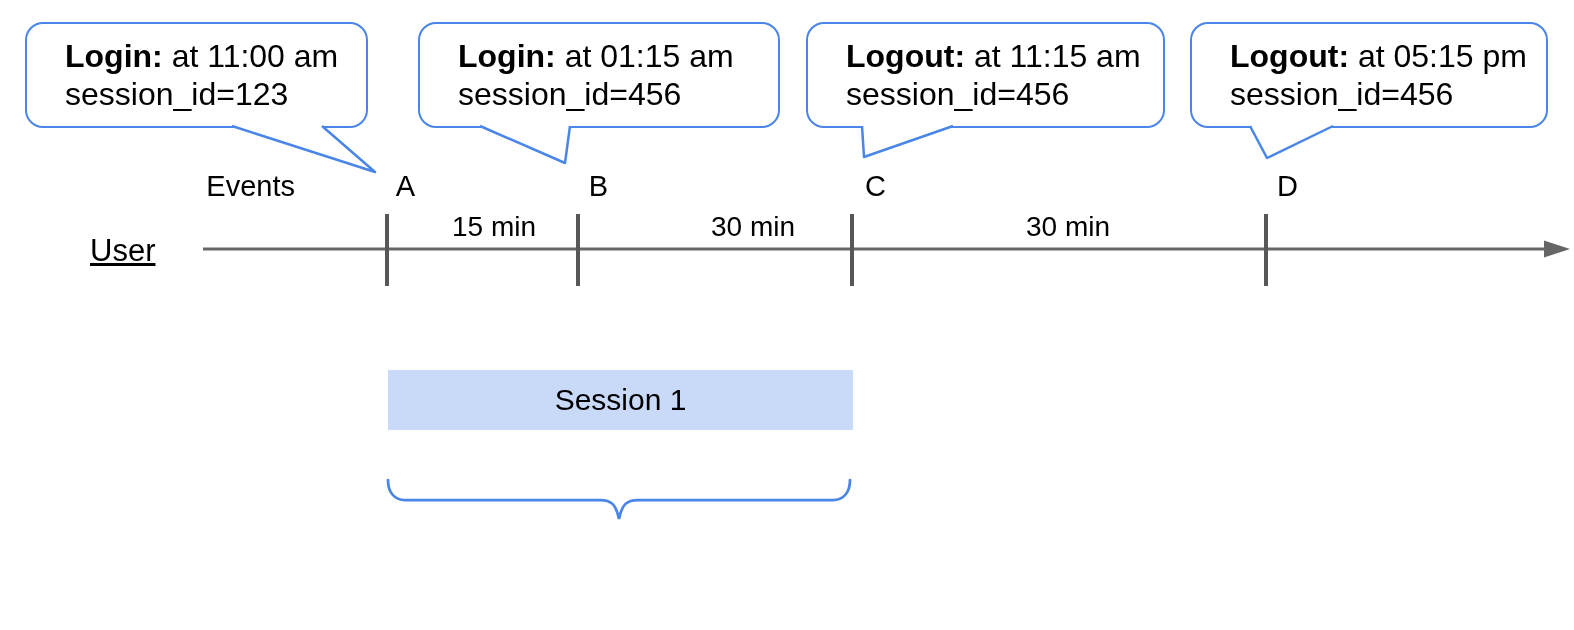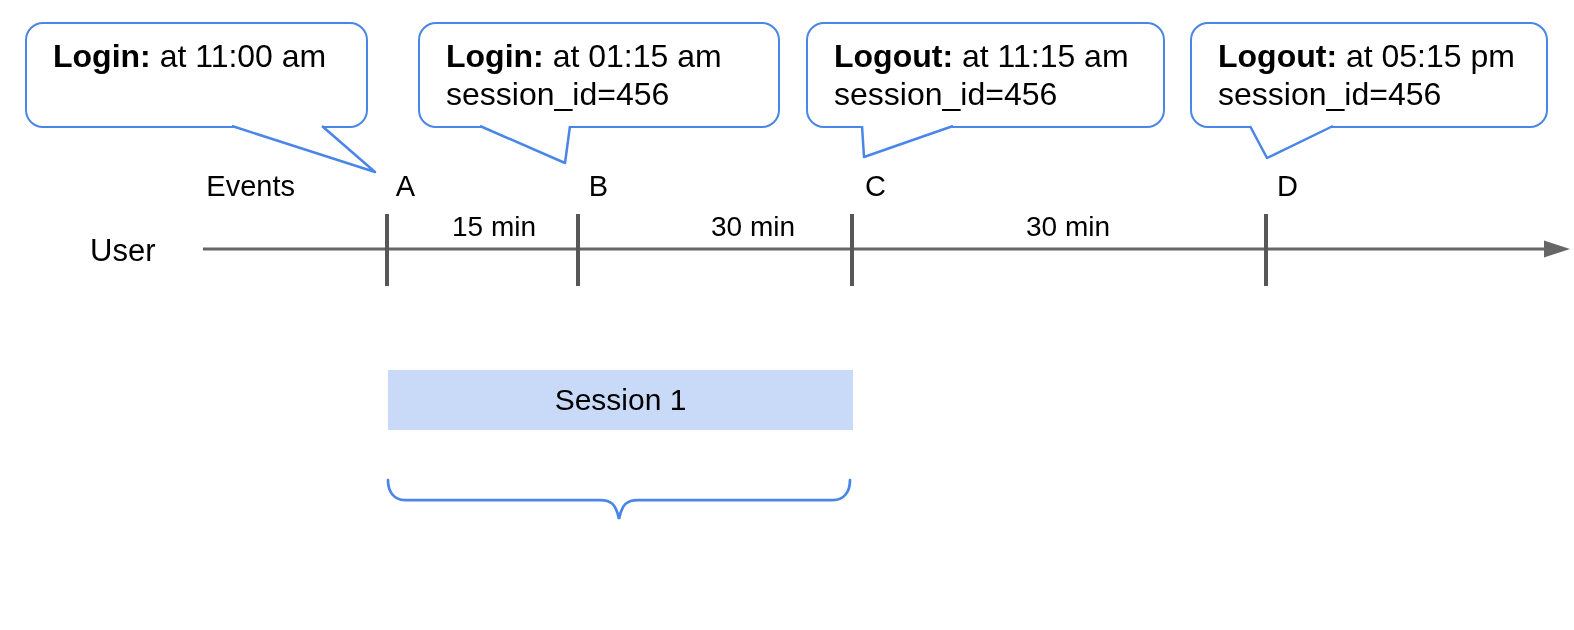--- a/index.html
+++ b/index.html
@@ -4,21 +4,21 @@
 <style>
   html,body{margin:0;padding:0;background:#fff;}
   .canvas{
     position:relative;width:1574px;height:630px;background:#fff;overflow:hidden;
     font-family:"Liberation Sans", sans-serif;color:var(--ink,#000);
   }
   
   .callout{
     position:absolute;top:22px;height:106px;box-sizing:border-box;
     background:#fff;border:2.5px solid var(--accent,#4a86e8);border-radius:18px;
-    padding:13px 18px 0 26px;font-size:32px;line-height:38px;white-space:nowrap;
+    padding:13px 18px 0 38px;font-size:32px;line-height:38px;white-space:nowrap;
   }
   .callout b{font-weight:bold;}
   .c1{left:25px;width:343px;}
   .c2{left:418px;width:362px;}
   .c3{left:806px;width:359px;}
   .c4{left:1190px;width:358px;}
   
   .overlay{position:absolute;left:0;top:0;z-index:5;pointer-events:none;}
   .tail{fill:#fff;stroke:var(--accent,#4a86e8);stroke-width:2.5;stroke-linejoin:round;}
   .axis{stroke:var(--line-gray,#666);stroke-width:3;}
@@ -27,21 +27,21 @@
   .brace{fill:none;stroke:var(--accent,#4a86e8);stroke-width:2.75;stroke-linecap:round;}
   
   .lbl{position:absolute;z-index:6;line-height:1.15;}
   .center{text-align:right;}
   .events-lbl{left:155px;top:170px;width:140px;font-size:29px;}
   .letter{top:170px;width:60px;font-size:29px;}
   .letter.a{left:355px;}
   .letter.b{left:548px;}
   .letter.c{left:826px;}
   .letter.d{left:1238px;}
-  .user-lbl{left:90px;top:233px;width:110px;font-size:31px;}
+  .user-lbl{left:90px;top:233px;width:110px;font-size:31px;text-decoration:underline;}
   .interval{top:211px;width:140px;font-size:28px;}
   .interval.i1{left:396px;}
   .interval.i2{left:655px;}
   .interval.i3{left:970px;}
   
   .session-box{
     position:absolute;left:388px;top:370px;width:465px;height:60px;z-index:2;
     background:var(--session-fill,#c9daf8);
     display:flex;align-items:center;justify-content:center;font-size:30px;
   }
@@ -51,20 +51,21 @@
 <body>
 
 <div class="canvas">
 
   <div class="session-box">
     <span>Session 1</span>
   </div>
 
   <div class="callout c1">
     <b>Login:</b><span> at 11:00 am</span><br>
+    <span>session_id=123</span>
   </div>
   <div class="callout c2">
     <b>Login:</b><span> at 01:15 am</span><br>
     <span>session_id=456</span>
   </div>
   <div class="callout c3">
     <b>Logout:</b><span> at 11:15 am</span><br>
     <span>session_id=456</span>
   </div>
   <div class="callout c4">

